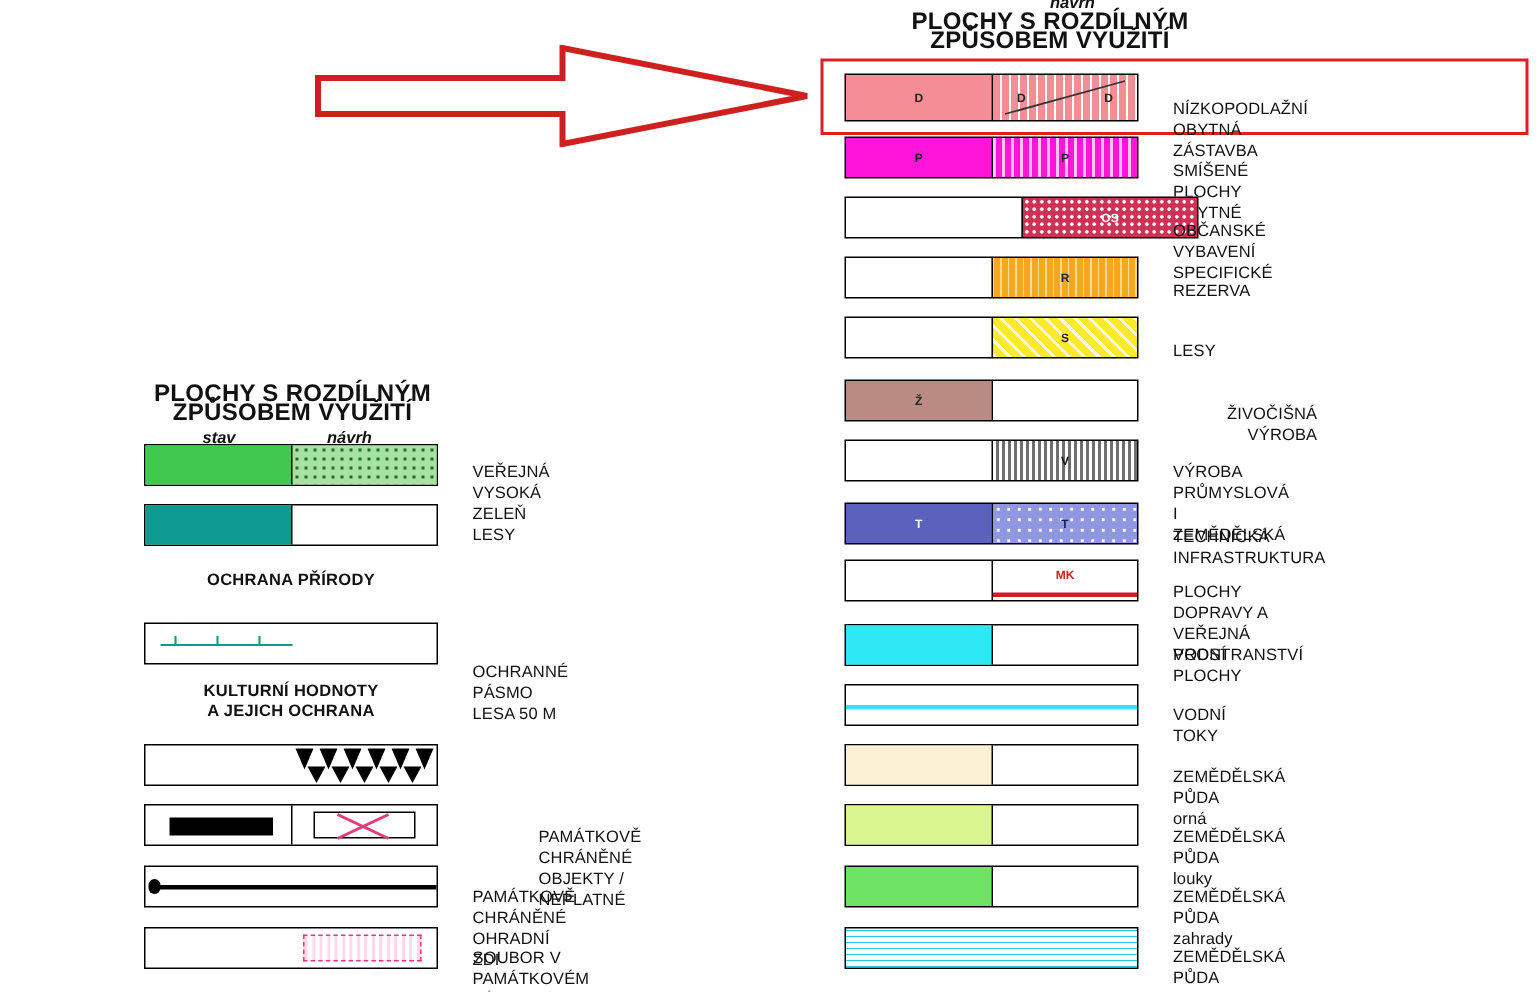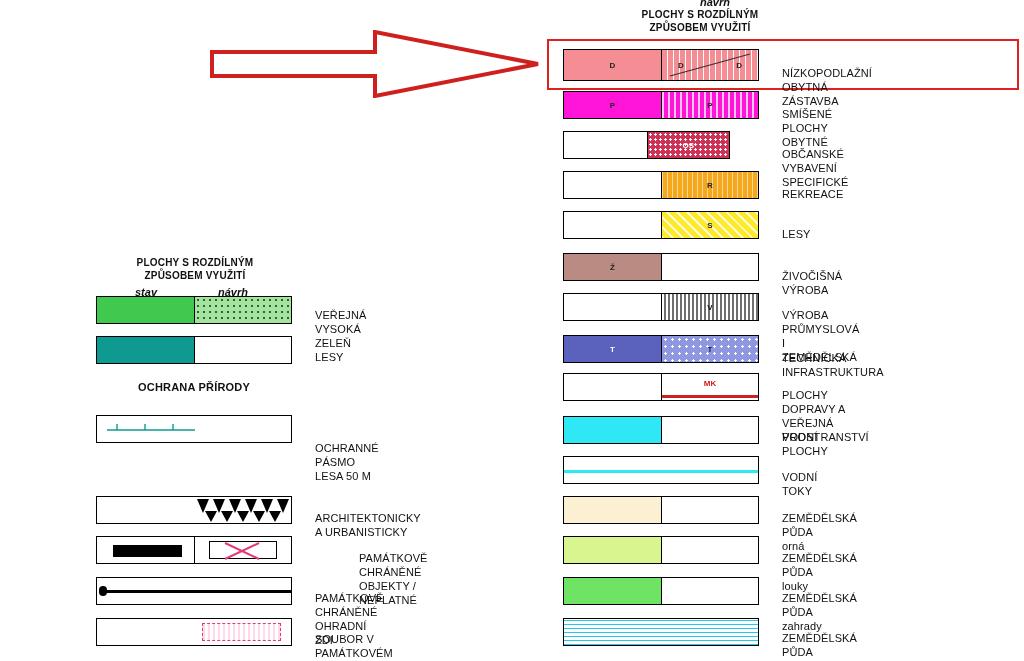--- a/index.html
+++ b/index.html
@@ -26,21 +26,21 @@
 
   
   .highlight-box{
     position:absolute;left:547px;top:39px;width:472px;height:51px;
     border:2px solid #e02020;box-sizing:border-box;
   }
 
   
   .col-title{
     position:absolute;text-align:center;font-weight:bold;
-    font-size:10px;color:#111;line-height:13px;letter-spacing:.2px;
+    font-size:16px;color:#111;line-height:13px;letter-spacing:.2px;
   }
   .subhead{
     position:absolute;text-align:center;font-weight:bold;
     font-size:11px;color:#111;line-height:13px;letter-spacing:.2px;
   }
   .stavnavrh{
     position:absolute;font-size:11px;font-style:italic;font-weight:bold;color:#111;
   }
 
   .row{position:absolute;}
@@ -125,55 +125,55 @@
     <div class="swatch" style="left:563px;top:91px;width:196px;height:28px;">
       <div class="half left" style="background:#ff15d8;">P</div>
       <div class="half" style="border-left:1px solid #000;background:#ff15d8;background-image:repeating-linear-gradient(90deg,rgba(255,255,255,.75) 0 2px,transparent 2px 6px);">P</div>
     </div>
     <div class="label" style="left:782px;top:93px;">
       <span>SMÍŠENÉ PLOCHY OBYTNÉ</span>
     </div>
   </div>
 
   <div class="row">
-    <div class="swatch" style="left:563px;top:131px;width:167px;height:28px;">
+    <div class="swatch" style="left:563px;top:131px;width:236px;height:28px;">
       <div class="half left"></div>
       <div class="half reddots" style="border-left:1px solid #000;background-color:#cf3154;color:#fff;">OS</div>
     </div>
     <div class="label" style="left:782px;top:133px;">
       <span>OBČANSKÉ VYBAVENÍ SPECIFICKÉ</span>
     </div>
   </div>
 
   <div class="row">
     <div class="swatch" style="left:563px;top:171px;width:196px;height:28px;">
       <div class="half left"></div>
       <div class="half" style="border-left:1px solid #000;background:#f5a81c;background-image:repeating-linear-gradient(90deg,rgba(255,255,255,.55) 0 1px,transparent 1px 5px);">R</div>
     </div>
     <div class="label" style="left:782px;top:173px;">
-      <span>REKREACE</span>
+      <span>REZERVA</span>
     </div>
   </div>
 
   <div class="row">
     <div class="swatch" style="left:563px;top:211px;width:196px;height:28px;">
       <div class="half left"></div>
       <div class="half" style="border-left:1px solid #000;background:#ffe92b;background-image:repeating-linear-gradient(45deg,rgba(255,255,255,.8) 0 2px,transparent 2px 7px);">S</div>
     </div>
     <div class="label" style="left:782px;top:213px;">
       <span>LESY</span>
     </div>
   </div>
 
   <div class="row">
     <div class="swatch" style="left:563px;top:253px;width:196px;height:28px;">
       <div class="half left" style="background:#b98b82;">Ž</div>
       <div class="half" style="border-left:1px solid #000;"></div>
     </div>
-    <div class="label" style="left:782px;top:255px;">
+    <div class="label" style="left:818px;top:255px;text-align:right;">
       <span>ŽIVOČIŠNÁ VÝROBA</span>
     </div>
   </div>
 
   <div class="row">
     <div class="swatch" style="left:563px;top:293px;width:196px;height:28px;">
       <div class="half left"></div>
       <div class="half vgrid" style="border-left:1px solid #000;color:#111;">V</div>
     </div>
     <div class="label" style="left:782px;top:294px;">
@@ -305,41 +305,44 @@
         <line x1="20" y1="8" x2="20" y2="14" stroke="#0e9a90" stroke-width="1.4"></line>
         <line x1="48" y1="8" x2="48" y2="14" stroke="#0e9a90" stroke-width="1.4"></line>
         <line x1="76" y1="8" x2="76" y2="14" stroke="#0e9a90" stroke-width="1.4"></line>
       </svg>
     </div>
     <div class="label" style="left:315px;top:427px;">
       <span>OCHRANNÉ PÁSMO LESA 50 M</span>
     </div>
   </div>
 
+  <div class="subhead" style="left:96px;top:455px;width:196px;">
+    <div>KULTURNÍ HODNOTY</div>
+    <div>A JEJICH OCHRANA</div>
+  </div>
 
   <div class="row">
     <div class="swatch" style="left:96px;top:496px;width:196px;height:28px;display:block;position:absolute;">
       <svg width="194" height="26" style="position:absolute;left:0;top:0;">
         <g fill="#000">
           <polygon points="100,2 112,2 106,16"></polygon>
           <polygon points="116,2 128,2 122,16"></polygon>
           <polygon points="132,2 144,2 138,16"></polygon>
           <polygon points="148,2 160,2 154,16"></polygon>
           <polygon points="164,2 176,2 170,16"></polygon>
           <polygon points="180,2 192,2 186,16"></polygon>
           <polygon points="108,14 120,14 114,25"></polygon>
           <polygon points="124,14 136,14 130,25"></polygon>
           <polygon points="140,14 152,14 146,25"></polygon>
           <polygon points="156,14 168,14 162,25"></polygon>
           <polygon points="172,14 184,14 178,25"></polygon>
         </g>
       </svg>
     </div>
     <div class="label" style="left:315px;top:497px;">
-      <span>ARCHITEKTONICKY A URBANISTICKY</span>
     </div>
   </div>
 
   <div class="row">
     <div class="swatch" style="left:96px;top:536px;width:196px;height:28px;">
       <div class="half left" style="position:relative;">
         <div style="position:absolute;left:16px;right:12px;top:8px;height:12px;background:#000;"></div>
       </div>
       <div class="half" style="border-left:1px solid #000;position:relative;">
         <div style="position:absolute;left:14px;right:14px;top:4px;bottom:4px;border:1px solid #000;"></div>

